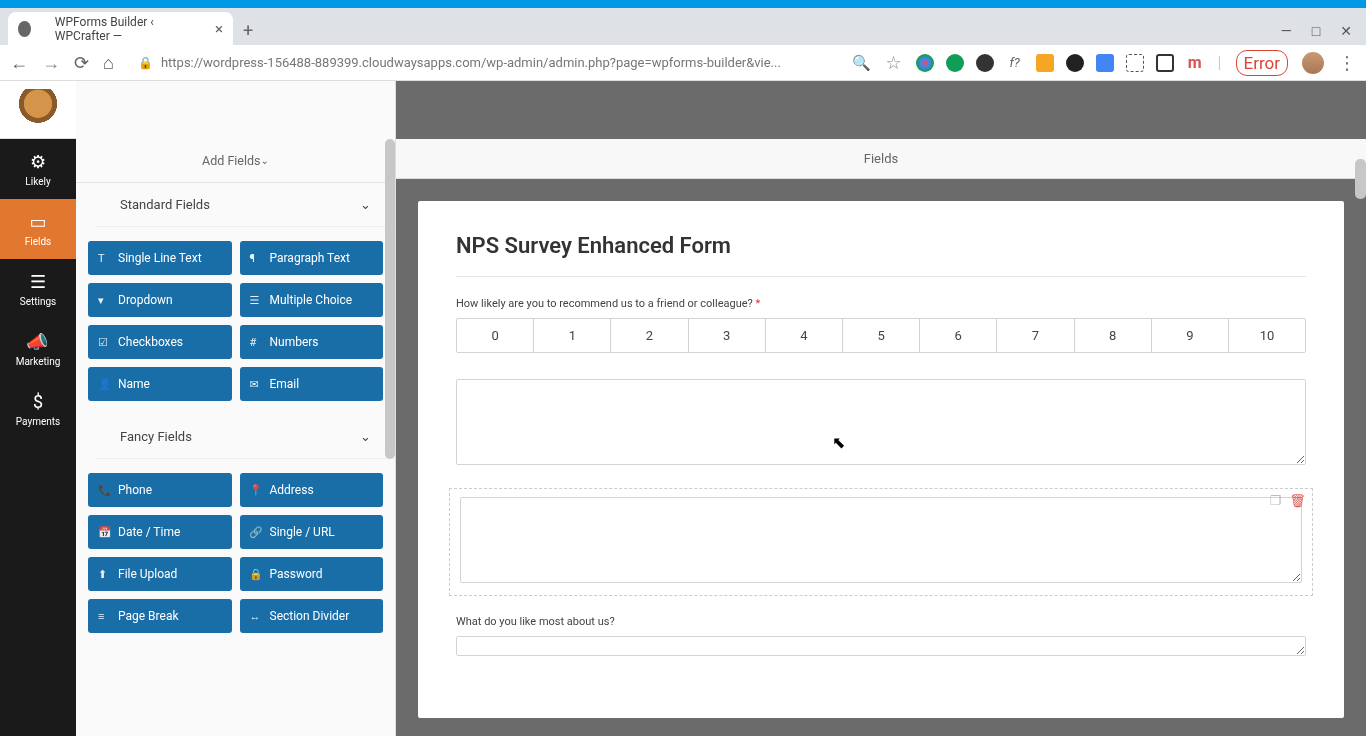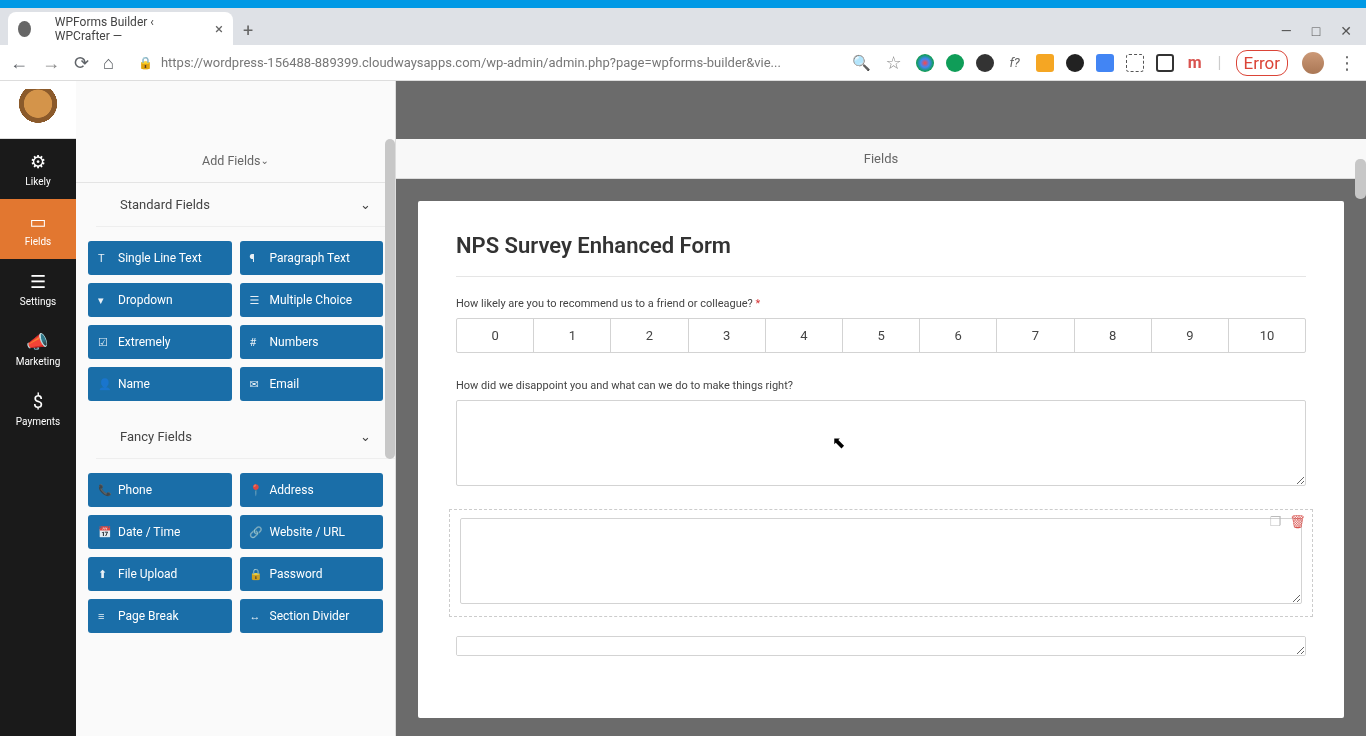--- a/index.html
+++ b/index.html
@@ -186,21 +186,21 @@
         <div class="fld-btn">
           <span class="fi">▾</span>
           <span>Dropdown</span>
         </div>
         <div class="fld-btn">
           <span class="fi">☰</span>
           <span>Multiple Choice</span>
         </div>
         <div class="fld-btn">
           <span class="fi">☑</span>
-          <span>Extremely</span>
+          <span>Checkboxes</span>
         </div>
         <div class="fld-btn">
           <span class="fi">#</span>
           <span>Numbers</span>
         </div>
         <div class="fld-btn">
           <span class="fi">👤</span>
           <span>Name</span>
         </div>
         <div class="fld-btn">
@@ -221,21 +221,21 @@
         <div class="fld-btn">
           <span class="fi">📍</span>
           <span>Address</span>
         </div>
         <div class="fld-btn">
           <span class="fi">📅</span>
           <span>Date / Time</span>
         </div>
         <div class="fld-btn">
           <span class="fi">🔗</span>
-          <span>Website / URL</span>
+          <span>Single / URL</span>
         </div>
         <div class="fld-btn">
           <span class="fi">⬆</span>
           <span>File Upload</span>
         </div>
         <div class="fld-btn">
           <span class="fi">🔒</span>
           <span>Password</span>
         </div>
         <div class="fld-btn">
@@ -267,32 +267,32 @@
               <div class="nps-cell">5</div>
               <div class="nps-cell">6</div>
               <div class="nps-cell">7</div>
               <div class="nps-cell">8</div>
               <div class="nps-cell">9</div>
               <div class="nps-cell">10</div>
             </div>
         </div>
 
         <div class="q" style="position:relative;">
-          <div class="q-label">How did we disappoint you and what can we do to make things right?</div>
           <textarea class="ta" style=""></textarea>
           <span class="cursor-glyph" style="top:54px; left:376px;">⬉</span>
         </div>
 
         <div class="q selected">
           <div class="row-tools">
             <span>❐</span>
             <span class="del">🗑</span>
           </div>
           <textarea class="ta" style=""></textarea>
         </div>
 
         <div class="q">
+          <div class="q-label">What do you like most about us?</div>
           <textarea class="ta" style="height: 20px;"></textarea>
         </div>
       </div>
     </div>
   </div>
 </div>
 
 </body></html>

